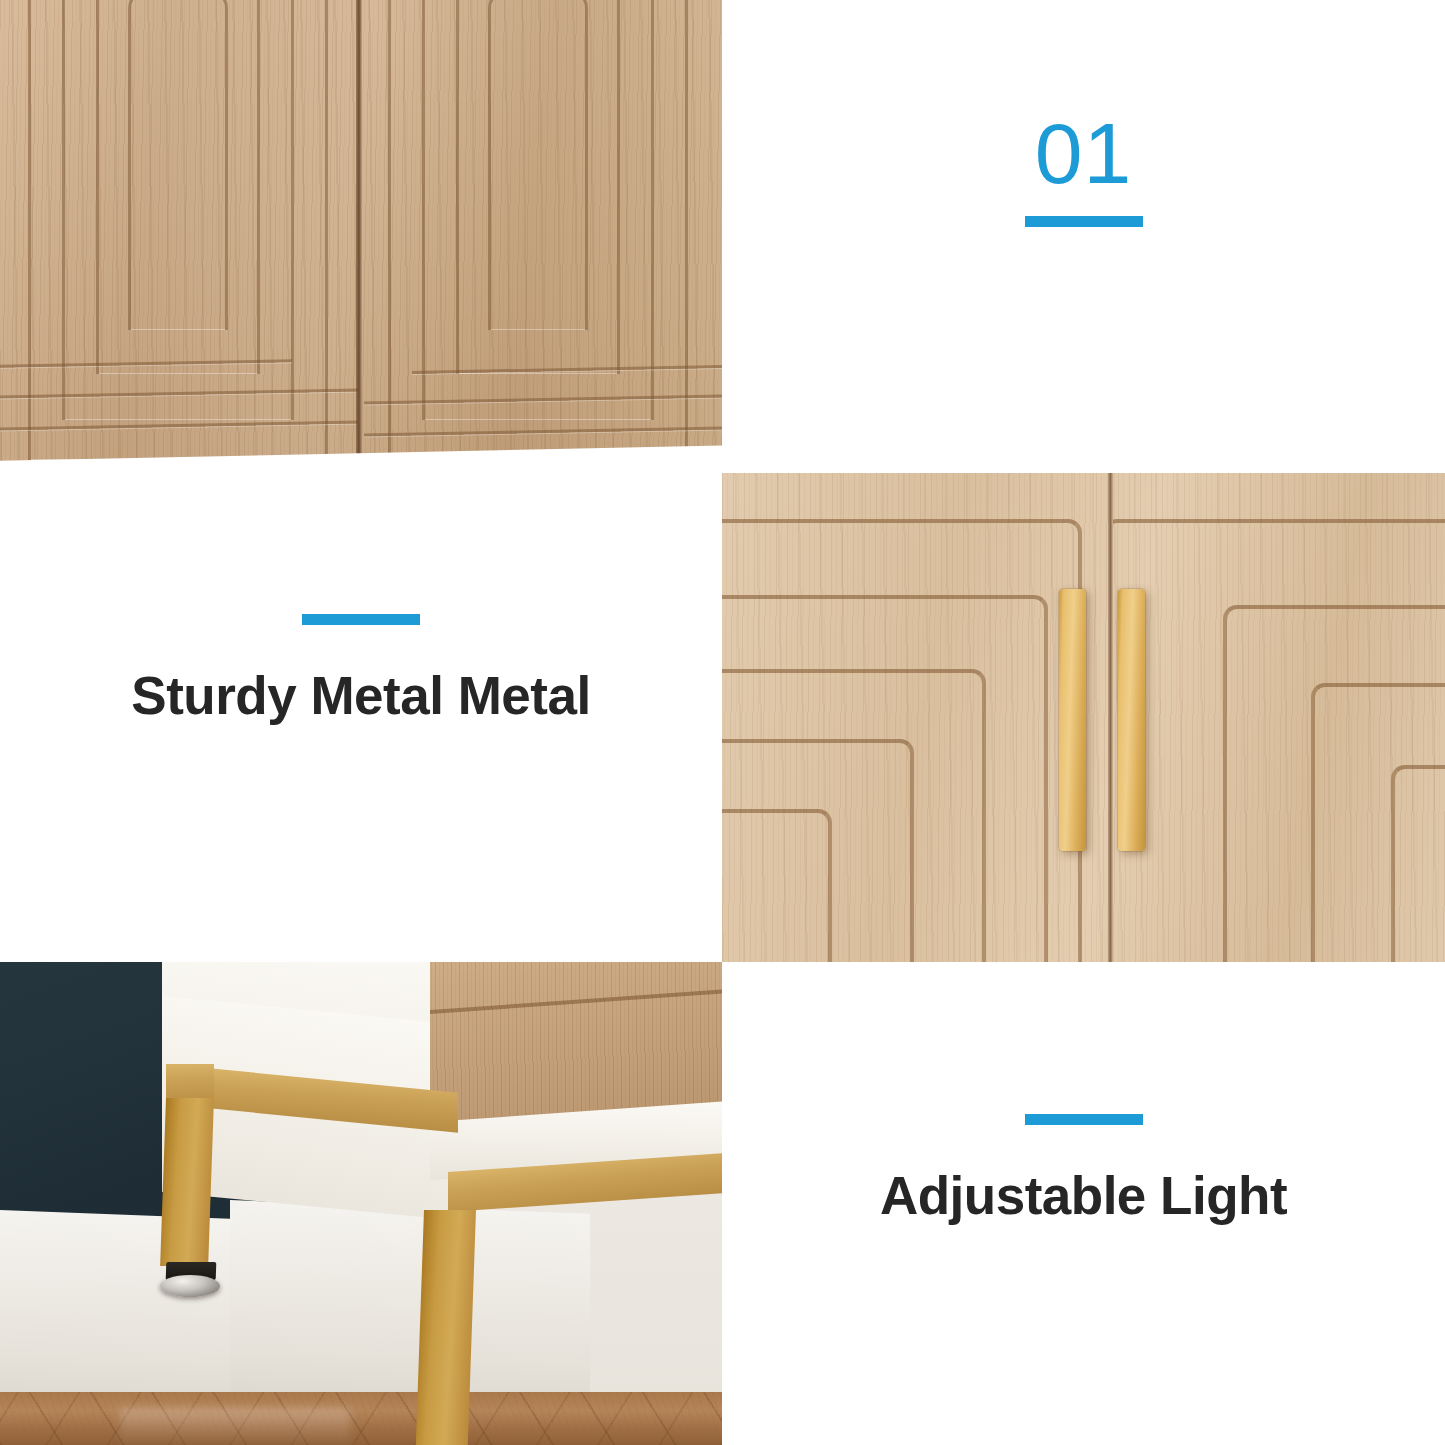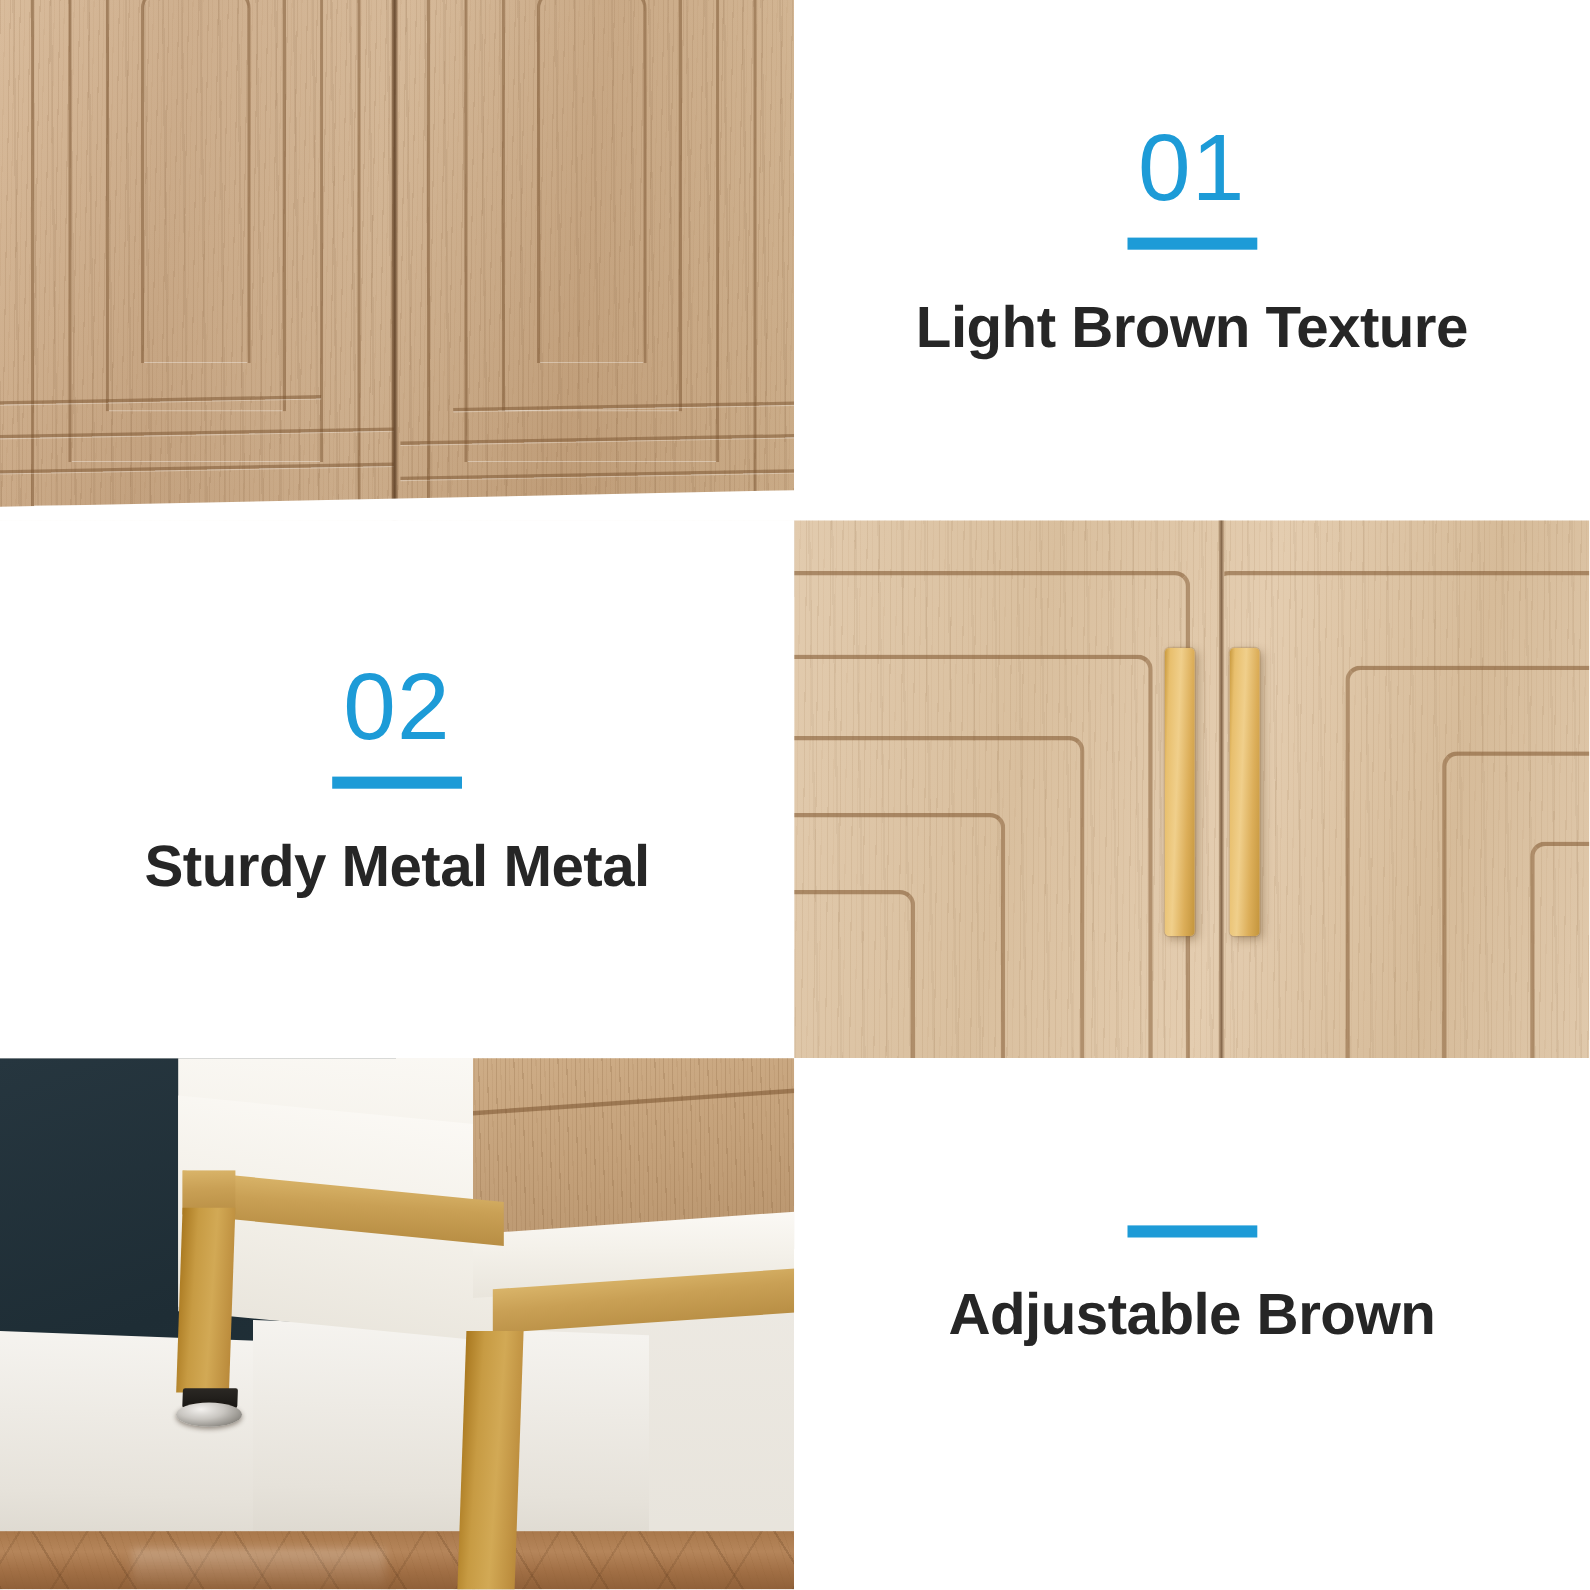--- a/index.html
+++ b/index.html
@@ -233,26 +233,24 @@
       <div class="groove-h" style="left:48px;top:368px; width:310px; transform:rotate(-1.1deg);"></div>
     </div>
 
     <div style="position:absolute;left:-20px;bottom:-26px;width:780px;height:46px;background:#fff;transform:rotate(-1.2deg);"></div>
   </div>
 
   <div class="quad" id="quad-tr"></div>
   <div class="textblock" id="text-01">
     <div class="num">01</div>
     <div class="num-underline"></div>
-    <div class="caption">Light Brown Texture</div>
   </div>
 
   <div class="quad" id="quad-ml"></div>
   <div class="textblock" id="text-02">
-    <div class="num">02</div>
     <div class="num-underline"></div>
     <div class="caption">Sturdy Metal Metal</div>
   </div>
 
   <div class="quad" id="quad-mr">
     <div class="wood-base-light"></div>
 
     <div style="position:absolute;left:0;top:0;width:388px;bottom:0;overflow:hidden;">
       <div class="groove-step" style="left:-300px; top:46px;  width:660px; height:460px;"></div>
       <div class="groove-step" style="left:-300px; top:122px; width:626px; height:420px;"></div>
@@ -301,16 +299,16 @@
     <div class="foot-cap" style="left:166px; top:300px; width:50px; height:18px; transform:skewX(-2deg);"></div>
     <div class="foot-pad" style="left:160px; top:313px; width:60px; height:22px;"></div>
 
     <div class="gold-leg" style="left:424px; top:248px; width:52px; height:240px; transform:skewX(-2deg); transform-origin:top left;"></div>
 
   </div>
 
   <div class="quad" id="quad-br"></div>
   <div class="textblock" id="text-03">
     <div class="num-underline"></div>
-    <div class="caption">Adjustable Brown</div>
+    <div class="caption">Adjustable Light</div>
   </div>
 
 </div>
 
 </body></html>

